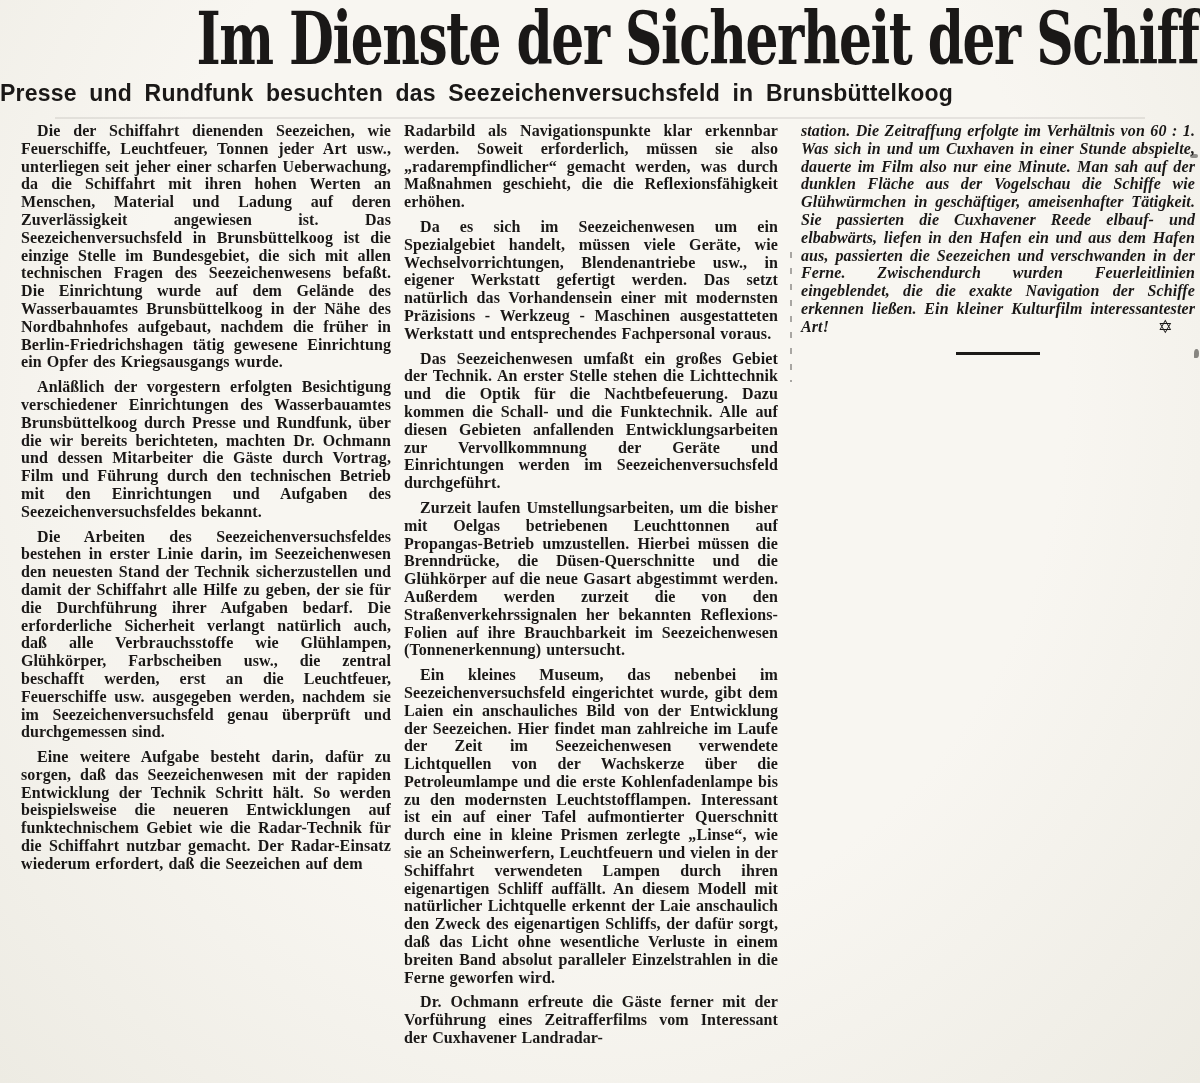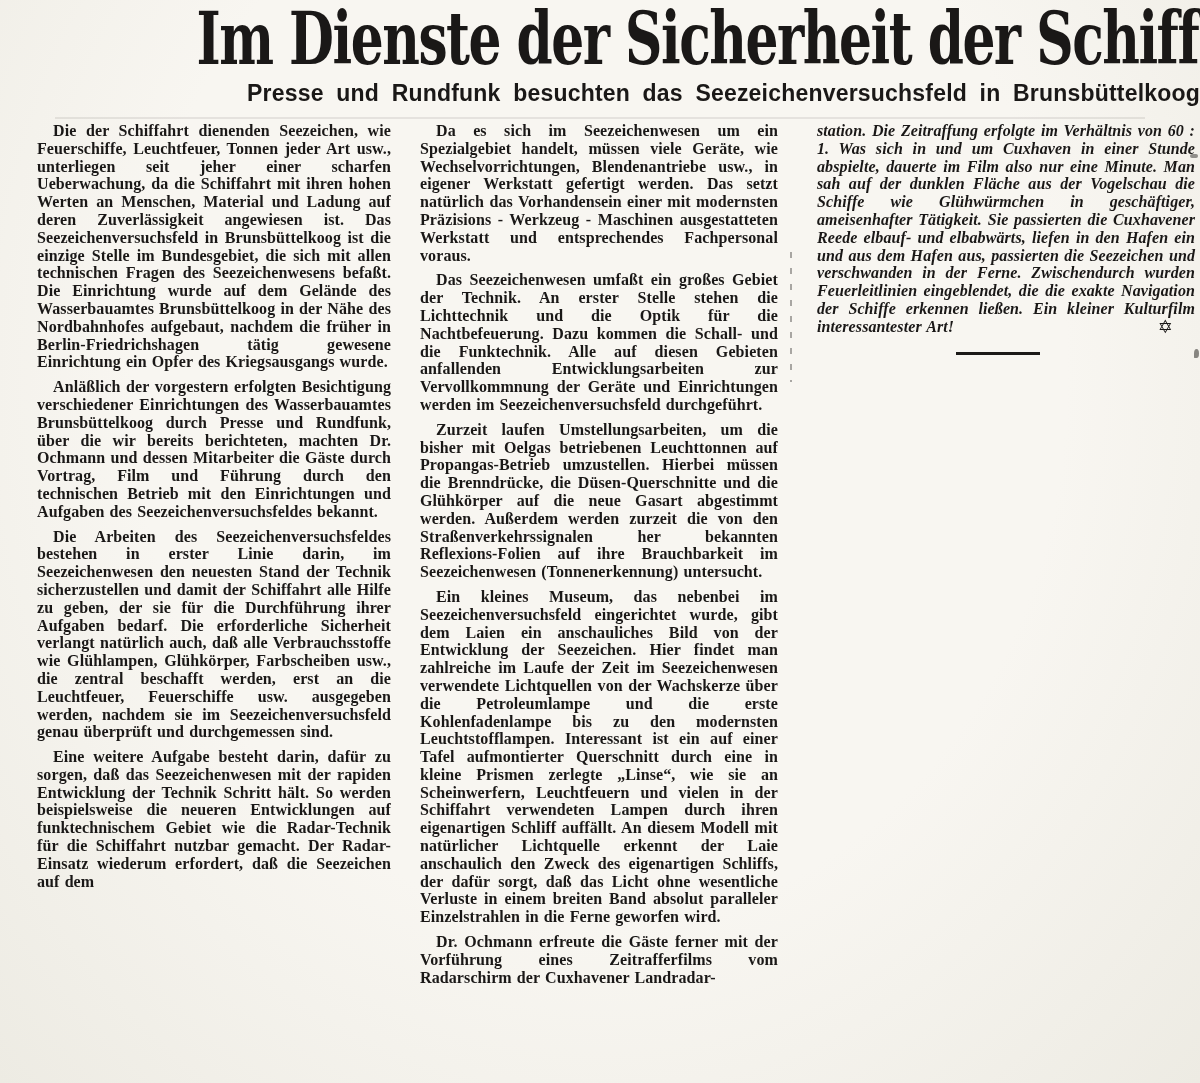--- a/index.html
+++ b/index.html
@@ -34,21 +34,21 @@
     letter-spacing: -2px;
     transform: scaleX(0.74) scaleY(1.05);
     transform-origin: 50% 60%;
   }
   .subheadline {
     position: absolute;
     top: 80px;
     left: 0;
     width: 1200px;
     margin: 0;
-    text-align: right;
+    text-align: left;
     font-family: "Liberation Sans", sans-serif;
     font-weight: bold;
     font-size: 23px;
     letter-spacing: 0.2px;
     word-spacing: 6px;
     white-space: nowrap;
   }
 
   
   .ghost-rule {
@@ -71,21 +71,21 @@
     letter-spacing: 0.1px;
     word-spacing: 1px;
     hyphens: auto;
     -webkit-hyphens: auto;
   }
   #col1 { left: 21px;  width: 370px; }
   #col2 { left: 404px; width: 374px; }
   #col3 { left: 801px; width: 394px; font-style: italic; }
 
   .para {
-    margin: 0 0 7px 16px;
+    margin: 0 0 7px 0;
     text-indent: 16px;
   }
   .para.cont { text-indent: 0; }
 
   
   .end-star {
     float: right;
     margin-right: 22px;
     font-family: "DejaVu Sans", sans-serif;
     font-size: 18px;
@@ -132,25 +132,26 @@
   <div class="ghost-rule"></div>
 
   <div class="col" id="col1">
     <p class="para">Die der Schiffahrt dienenden Seezeichen, wie Feuerschiffe, Leuchtfeuer, Tonnen jeder Art usw., unterliegen seit jeher einer scharfen Ueberwachung, da die Schiffahrt mit ihren hohen Werten an Menschen, Material und Ladung auf deren Zuverlässigkeit angewiesen ist. Das Seezeichenversuchsfeld in Brunsbüttelkoog ist die einzige Stelle im Bundesgebiet, die sich mit allen technischen Fragen des Seezeichenwesens befaßt. Die Einrichtung wurde auf dem Gelände des Wasserbauamtes Brunsbüttelkoog in der Nähe des Nordbahnhofes aufgebaut, nachdem die früher in Berlin-Friedrichshagen tätig gewesene Einrichtung ein Opfer des Kriegsausgangs wurde.</p>
     <p class="para">Anläßlich der vorgestern erfolgten Besichtigung verschiedener Einrichtungen des Wasserbauamtes Brunsbüttelkoog durch Presse und Rundfunk, über die wir bereits berichteten, machten Dr. Ochmann und dessen Mitarbeiter die Gäste durch Vortrag, Film und Führung durch den technischen Betrieb mit den Einrichtungen und Aufgaben des Seezeichenversuchsfeldes bekannt.</p>
     <p class="para">Die Arbeiten des Seezeichenversuchsfeldes bestehen in erster Linie darin, im Seezeichenwesen den neuesten Stand der Technik sicherzustellen und damit der Schiffahrt alle Hilfe zu geben, der sie für die Durchführung ihrer Aufgaben bedarf. Die erforderliche Sicherheit verlangt natürlich auch, daß alle Verbrauchsstoffe wie Glühlampen, Glühkörper, Farbscheiben usw., die zentral beschafft werden, erst an die Leuchtfeuer, Feuerschiffe usw. ausgegeben werden, nachdem sie im Seezeichenversuchsfeld genau überprüft und durchgemessen sind.</p>
     <p class="para">Eine weitere Aufgabe besteht darin, dafür zu sorgen, daß das Seezeichenwesen mit der rapiden Entwicklung der Technik Schritt hält. So werden beispielsweise die neueren Entwicklungen auf funktechnischem Gebiet wie die Radar-Technik für die Schiffahrt nutzbar gemacht. Der Radar-Einsatz wiederum erfordert, daß die Seezeichen auf dem</p>
   </div>
 
   <div class="col" id="col2">
+    <p class="para cont">Radarbild als Navigationspunkte klar erkennbar werden. Soweit erforderlich, müssen sie also „radarempfindlicher“ gemacht werden, was durch Maßnahmen geschieht, die die Reflexionsfähigkeit erhöhen.</p>
     <p class="para">Da es sich im Seezeichenwesen um ein Spezialgebiet handelt, müssen viele Geräte, wie Wechselvorrichtungen, Blendenantriebe usw., in eigener Werkstatt gefertigt werden. Das setzt natürlich das Vorhandensein einer mit modernsten Präzisions - Werkzeug - Maschinen ausgestatteten Werkstatt und entsprechendes Fachpersonal voraus.</p>
     <p class="para">Das Seezeichenwesen umfaßt ein großes Gebiet der Technik. An erster Stelle stehen die Lichttechnik und die Optik für die Nachtbefeuerung. Dazu kommen die Schall- und die Funktechnik. Alle auf diesen Gebieten anfallenden Entwicklungsarbeiten zur Vervollkommnung der Geräte und Einrichtungen werden im Seezeichenversuchsfeld durchgeführt.</p>
     <p class="para">Zurzeit laufen Umstellungsarbeiten, um die bisher mit Oelgas betriebenen Leuchttonnen auf Propangas-Betrieb umzustellen. Hierbei müssen die Brenndrücke, die Düsen-Querschnitte und die Glühkörper auf die neue Gasart abgestimmt werden. Außerdem werden zurzeit die von den Straßenverkehrssignalen her bekannten Reflexions-Folien auf ihre Brauchbarkeit im Seezeichenwesen (Tonnenerkennung) untersucht.</p>
     <p class="para">Ein kleines Museum, das nebenbei im Seezeichenversuchsfeld eingerichtet wurde, gibt dem Laien ein anschauliches Bild von der Entwicklung der Seezeichen. Hier findet man zahlreiche im Laufe der Zeit im Seezeichenwesen verwendete Lichtquellen von der Wachskerze über die Petroleumlampe und die erste Kohlenfadenlampe bis zu den modernsten Leuchtstofflampen. Interessant ist ein auf einer Tafel aufmontierter Querschnitt durch eine in kleine Prismen zerlegte „Linse“, wie sie an Scheinwerfern, Leuchtfeuern und vielen in der Schiffahrt verwendeten Lampen durch ihren eigenartigen Schliff auffällt. An diesem Modell mit natürlicher Lichtquelle erkennt der Laie anschaulich den Zweck des eigenartigen Schliffs, der dafür sorgt, daß das Licht ohne wesentliche Verluste in einem breiten Band absolut paralleler Einzelstrahlen in die Ferne geworfen wird.</p>
-    <p class="para">Dr. Ochmann erfreute die Gäste ferner mit der Vorführung eines Zeitrafferfilms vom Radarschirm der Cuxhavener Landradar-</p>
+    <p class="para">Dr. Ochmann erfreute die Gäste ferner mit der Vorführung eines Zeitrafferfilms vom Interessant der Cuxhavener Landradar-</p>
   </div>
 
   <div class="col" id="col3">
     <p class="para cont"><span>station. Die Zeitraffung erfolgte im Verhältnis von 60 : 1. Was sich in und um Cuxhaven in einer Stunde abspielte, dauerte im Film also nur eine Minute. Man sah auf der dunklen Fläche aus der Vogelschau die Schiffe wie Glühwürmchen in geschäftiger, ameisenhafter Tätigkeit. Sie passierten die Cuxhavener Reede elbauf- und elbabwärts, liefen in den Hafen ein und aus dem Hafen aus, passierten die Seezeichen und verschwanden in der Ferne. Zwischendurch wurden Feuerleitlinien eingeblendet, die die exakte Navigation der Schiffe erkennen ließen. Ein kleiner Kulturfilm interessantester Art!</span><span class="end-star">✡</span></p>
     <div class="end-rule"></div>
   </div>
 
   <div class="speck s1"></div>
   <div class="speck s2"></div>
   <div class="crease"></div>

